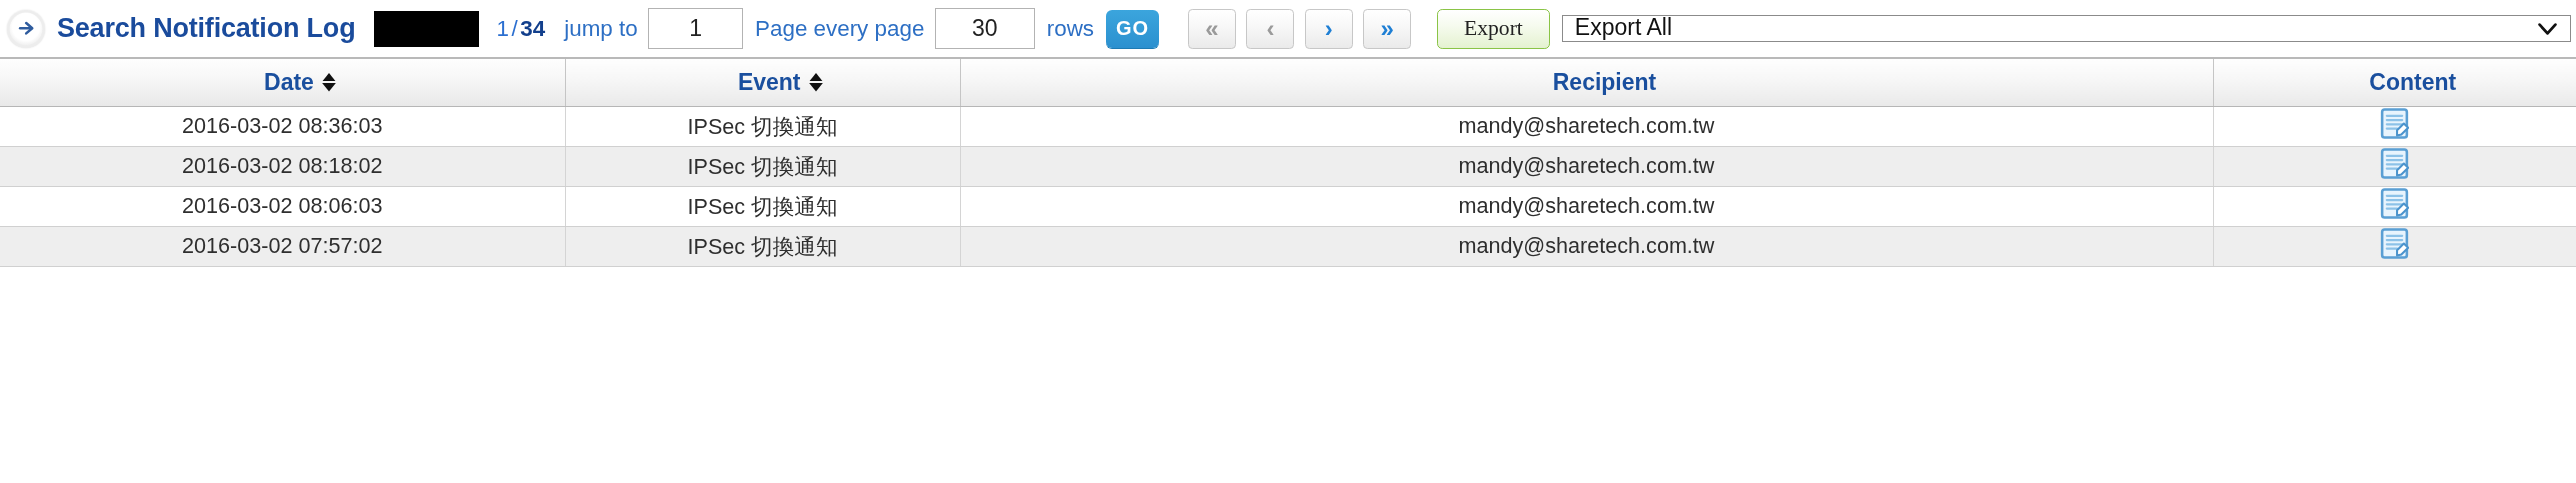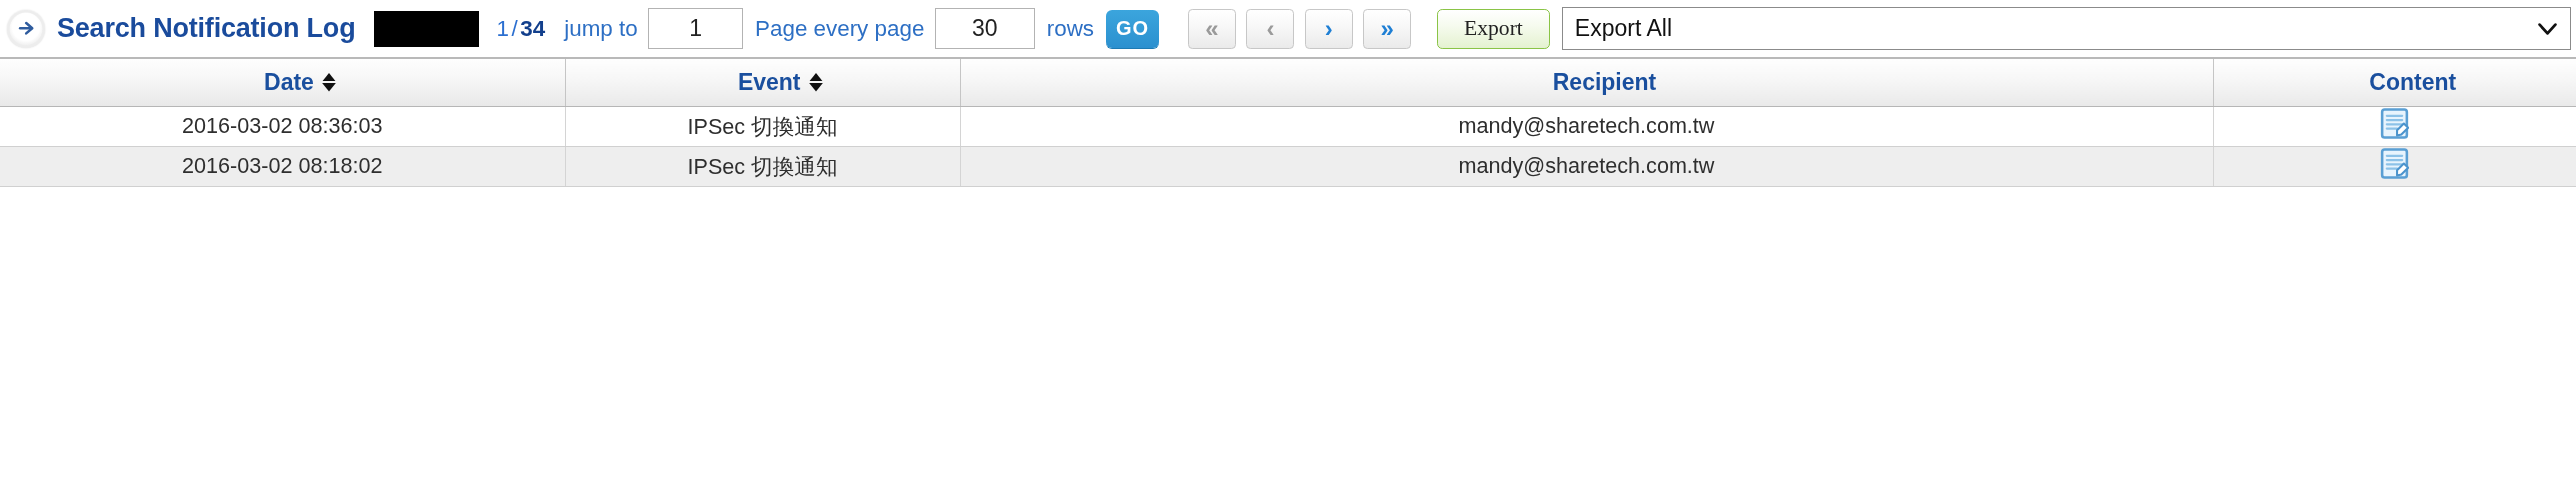--- a/index.html
+++ b/index.html
@@ -129,27 +129,27 @@
     font-family: "Liberation Serif", serif;
     display: flex; align-items: center; justify-content: center;
     flex: 0 0 auto;
     margin-left: 15.5px;
     cursor: pointer;
     white-space: nowrap;
   }
 
   .export-select {
     position: relative;
-    height: 43px;
+    height: 27px;
     flex: 1 1 auto;
     min-width: 173px;
     margin-left: 12px;
     border: 1.7px solid #8b8b8b;
     background: #ffffff;
-    display: flex; align-items: center;
+    display: flex; align-items: flex-end;
     padding: 0 12px;
     cursor: pointer;
   }
   .export-select .sel-text {
     font-size: 23px;
     color: #111111;
     white-space: nowrap;
     flex: 1 1 auto;
   }
   .export-select .chev {
@@ -342,15 +342,53 @@
               <line x1="8" y1="10" x2="26" y2="10"></line>
               <line x1="8" y1="15" x2="26" y2="15"></line>
               <line x1="8" y1="20" x2="26" y2="20"></line>
               <line x1="8" y1="25" x2="20" y2="25"></line>
             </g>
             <path d="M20 33 L20 27 L28 19 L33 24 L25 32 Z" fill="#ffffff" stroke="#4a93cd" stroke-width="2.4" stroke-linejoin="round"></path>
           </svg>
         </span>
       </td>
     </tr>
+    <tr>
+      <td class="col-date">2016-03-02 08:06:03</td>
+      <td class="col-event">IPSec 切換通知</td>
+      <td class="col-recipient">mandy@sharetech.com.tw</td>
+      <td class="col-content">
+        <span class="doc-icon">
+          <svg width="29" height="33" viewBox="0 0 34 38" aria-hidden="true">
+            <rect x="2.5" y="2.5" width="29" height="33" rx="3" fill="#e8f4fd" stroke="#5a9fd4" stroke-width="3"></rect>
+            <g stroke="#8cc2e8" stroke-width="2.6" stroke-linecap="round">
+              <line x1="8" y1="10" x2="26" y2="10"></line>
+              <line x1="8" y1="15" x2="26" y2="15"></line>
+              <line x1="8" y1="20" x2="26" y2="20"></line>
+              <line x1="8" y1="25" x2="20" y2="25"></line>
+            </g>
+            <path d="M20 33 L20 27 L28 19 L33 24 L25 32 Z" fill="#ffffff" stroke="#4a93cd" stroke-width="2.4" stroke-linejoin="round"></path>
+          </svg>
+        </span>
+      </td>
+    </tr>
+    <tr>
+      <td class="col-date">2016-03-02 07:57:02</td>
+      <td class="col-event">IPSec 切換通知</td>
+      <td class="col-recipient">mandy@sharetech.com.tw</td>
+      <td class="col-content">
+        <span class="doc-icon">
+          <svg width="29" height="33" viewBox="0 0 34 38" aria-hidden="true">
+            <rect x="2.5" y="2.5" width="29" height="33" rx="3" fill="#e8f4fd" stroke="#5a9fd4" stroke-width="3"></rect>
+            <g stroke="#8cc2e8" stroke-width="2.6" stroke-linecap="round">
+              <line x1="8" y1="10" x2="26" y2="10"></line>
+              <line x1="8" y1="15" x2="26" y2="15"></line>
+              <line x1="8" y1="20" x2="26" y2="20"></line>
+              <line x1="8" y1="25" x2="20" y2="25"></line>
+            </g>
+            <path d="M20 33 L20 27 L28 19 L33 24 L25 32 Z" fill="#ffffff" stroke="#4a93cd" stroke-width="2.4" stroke-linejoin="round"></path>
+          </svg>
+        </span>
+      </td>
+    </tr>
   </tbody>
 </table>
 
 
 </body></html>

